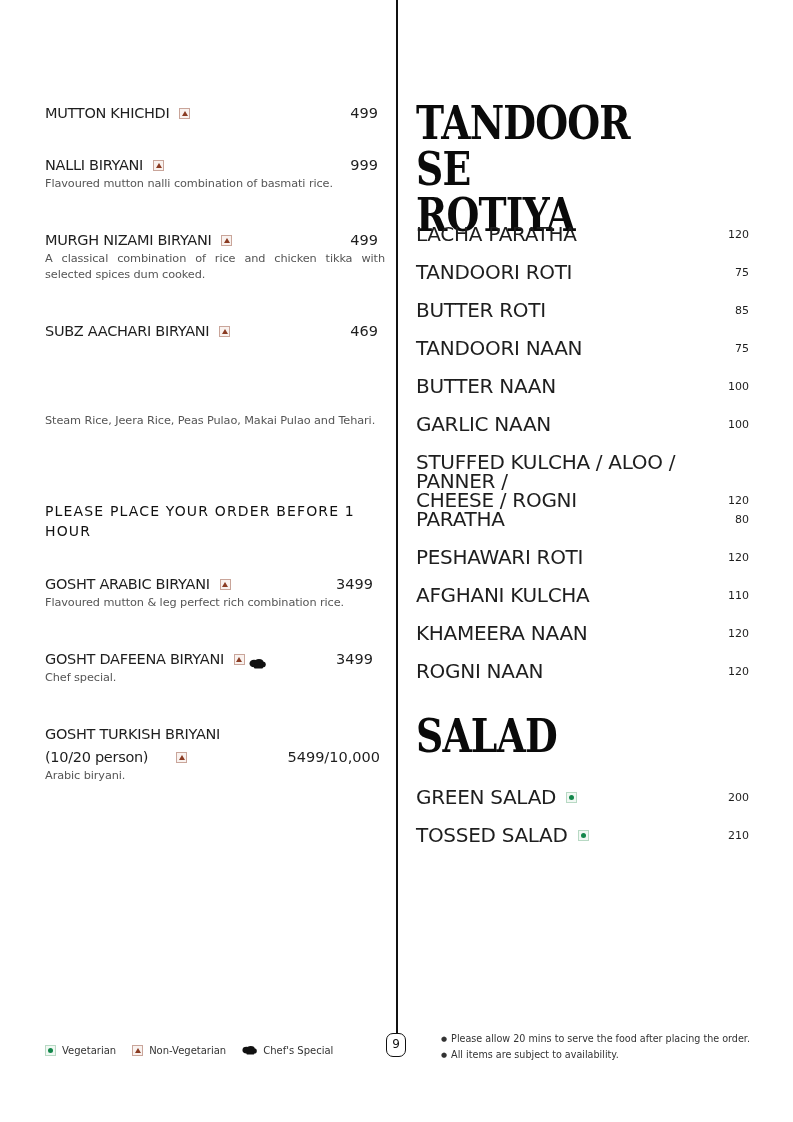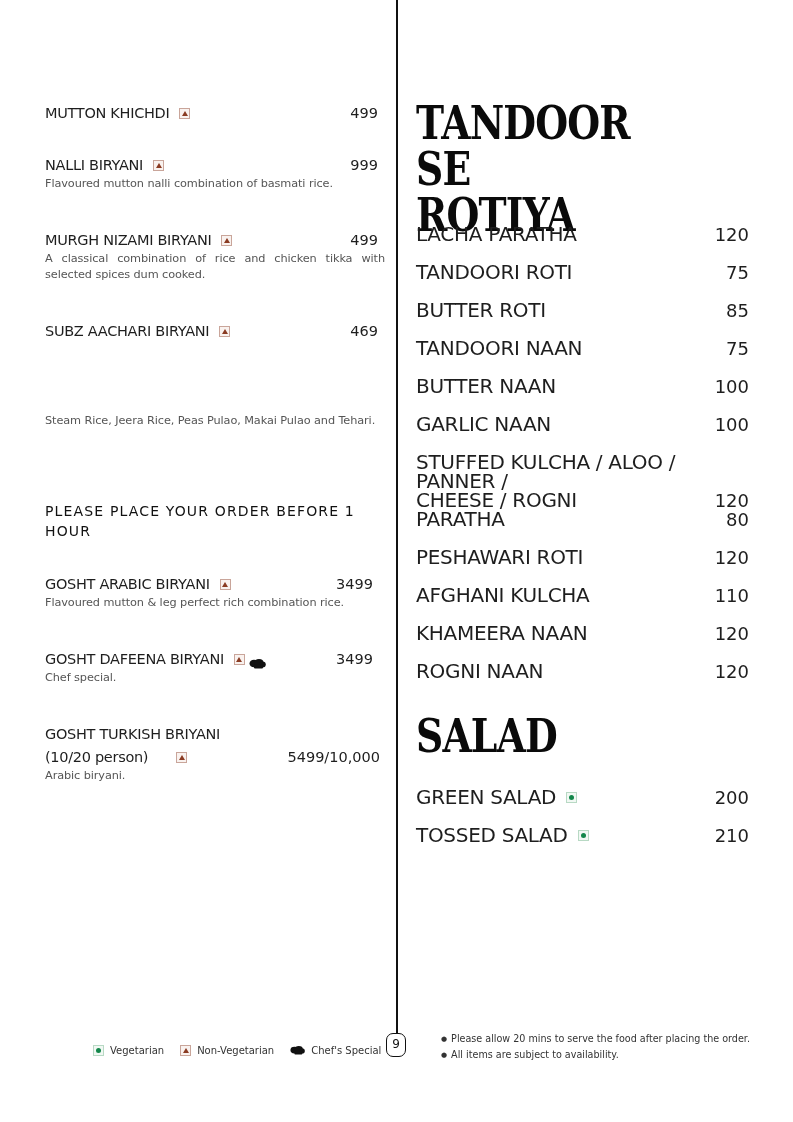--- a/index.html
+++ b/index.html
@@ -55,25 +55,25 @@
     }
     .heading {
       position: absolute; left: 0;
       font-family: "DejaVu Serif", serif; font-weight: bold; color: #0a0a0a;
       font-size: 46px; line-height: 46px; letter-spacing: -1px;
       transform: scaleX(0.82); transform-origin: left top;
     }
     .r-item { position: absolute; left: 0; width: 100%; }
     .r-row { display: flex; justify-content: space-between; align-items: flex-end; }
     .r-name { font-size: 20px; letter-spacing: -0.3px; color: #1e1e1e; line-height: 19px; }
-    .r-price { font-size: 18px; color: #1e1e1e; line-height: 19px; }
+    .r-price { font-size: 11px; color: #1e1e1e; line-height: 19px; }
 
     .legend {
       position: absolute; left: 45px; top: 1045px; display: flex; align-items: center;
-      font-size: 10px; color: #333; margin-left: 48px;
+      font-size: 10px; color: #333;
     }
     .legend .icon-veg, .legend .icon-nonveg { margin-left: 0; margin-right: 6px; }
     .legend .lg { display: flex; align-items: center; margin-right: 16px; }
     .legend .icon-chef { margin-left: 0; margin-right: 4px; }
     .notes {
       position: absolute; left: 441px; top: 1031px; font-size: 9.6px; color: #333; line-height: 15px;
     }
     .notes div::before { content: "\25CF"; font-size: 7px; margin-right: 4px; vertical-align: 1px; }
   </style>
 </head>

